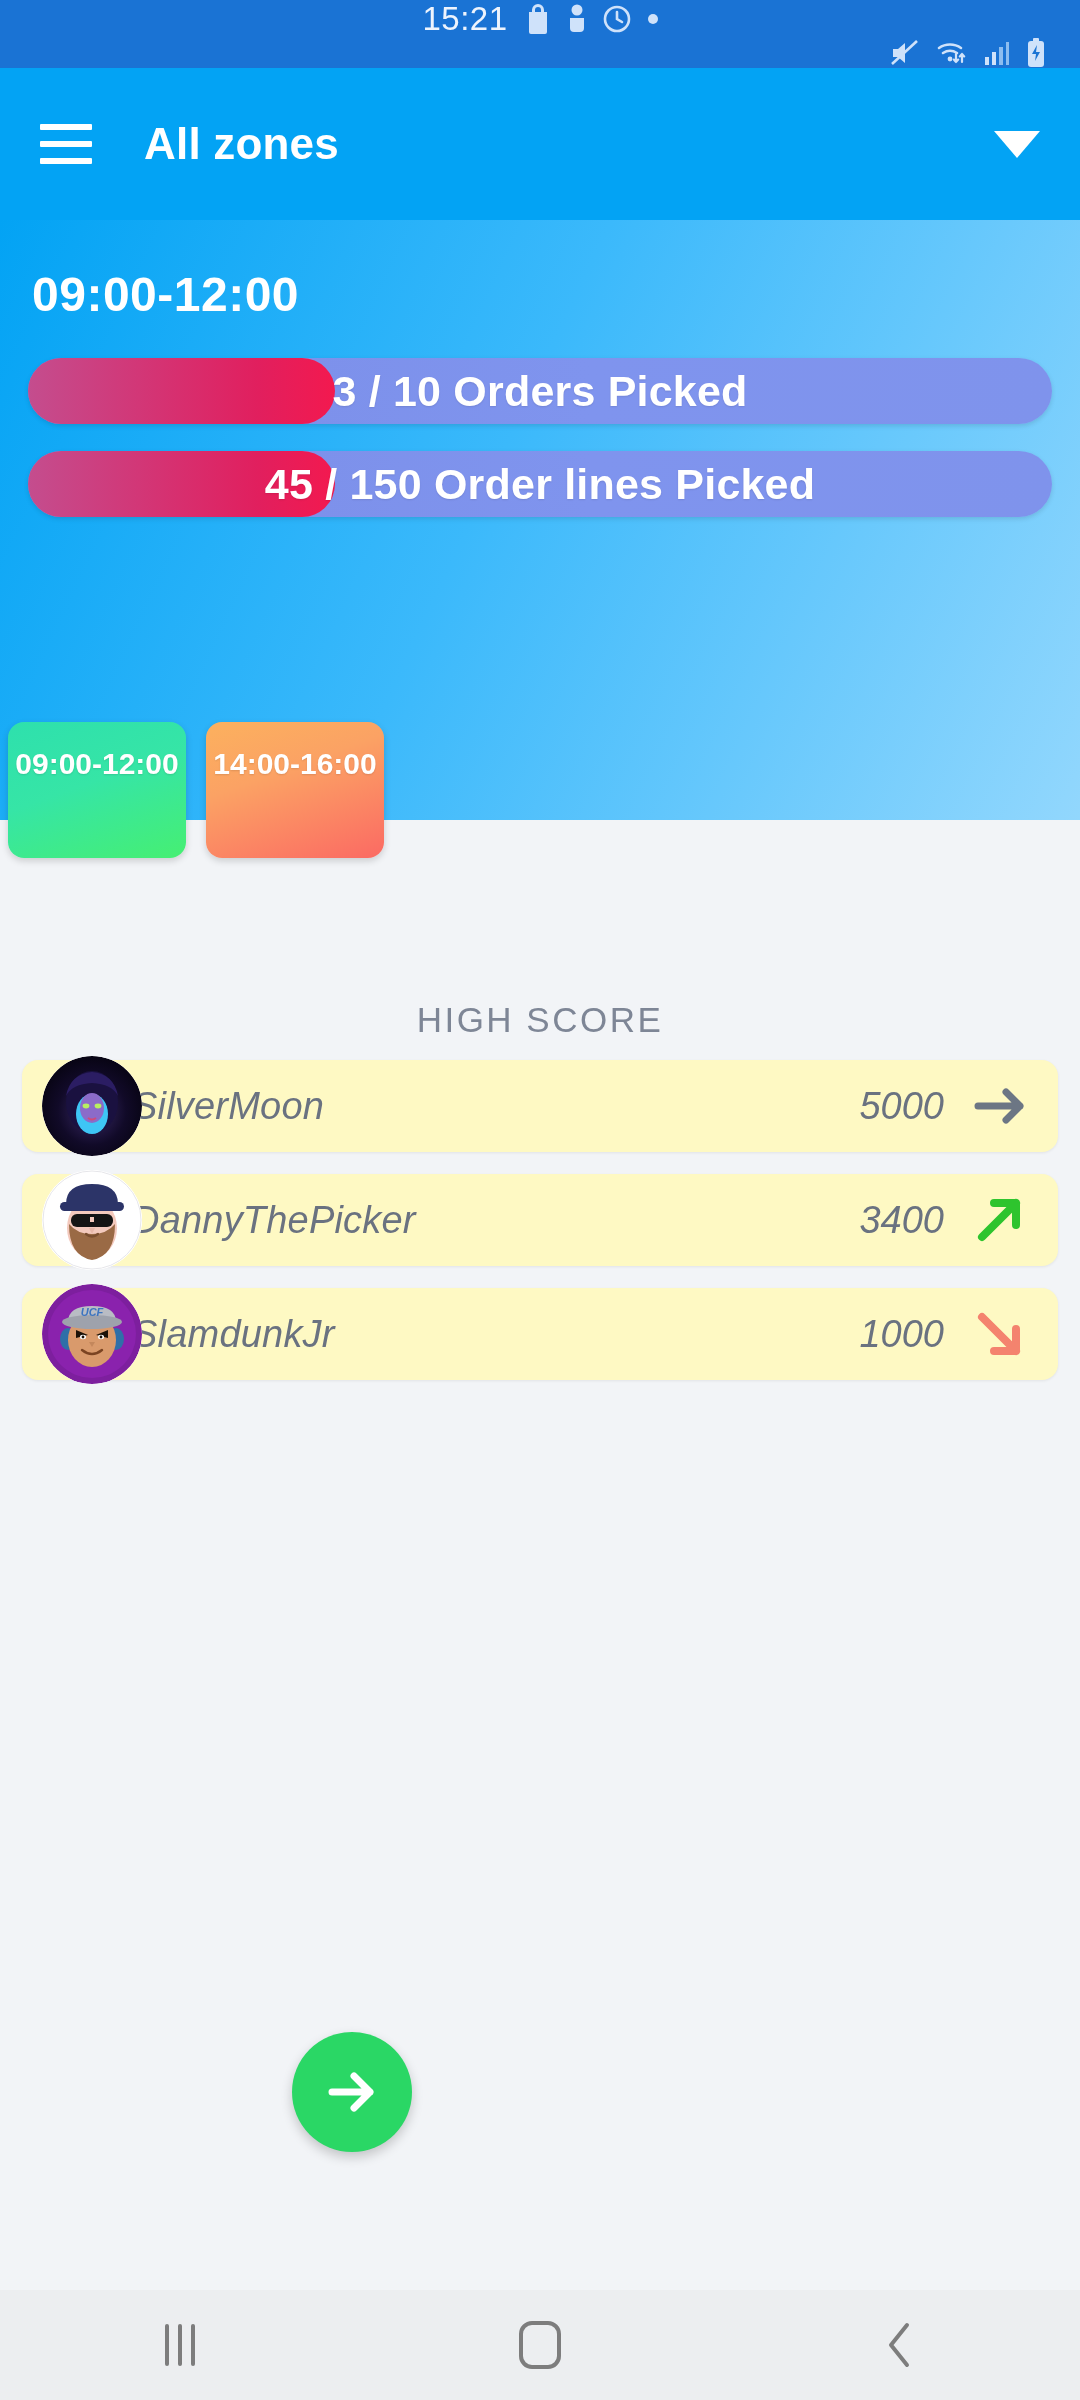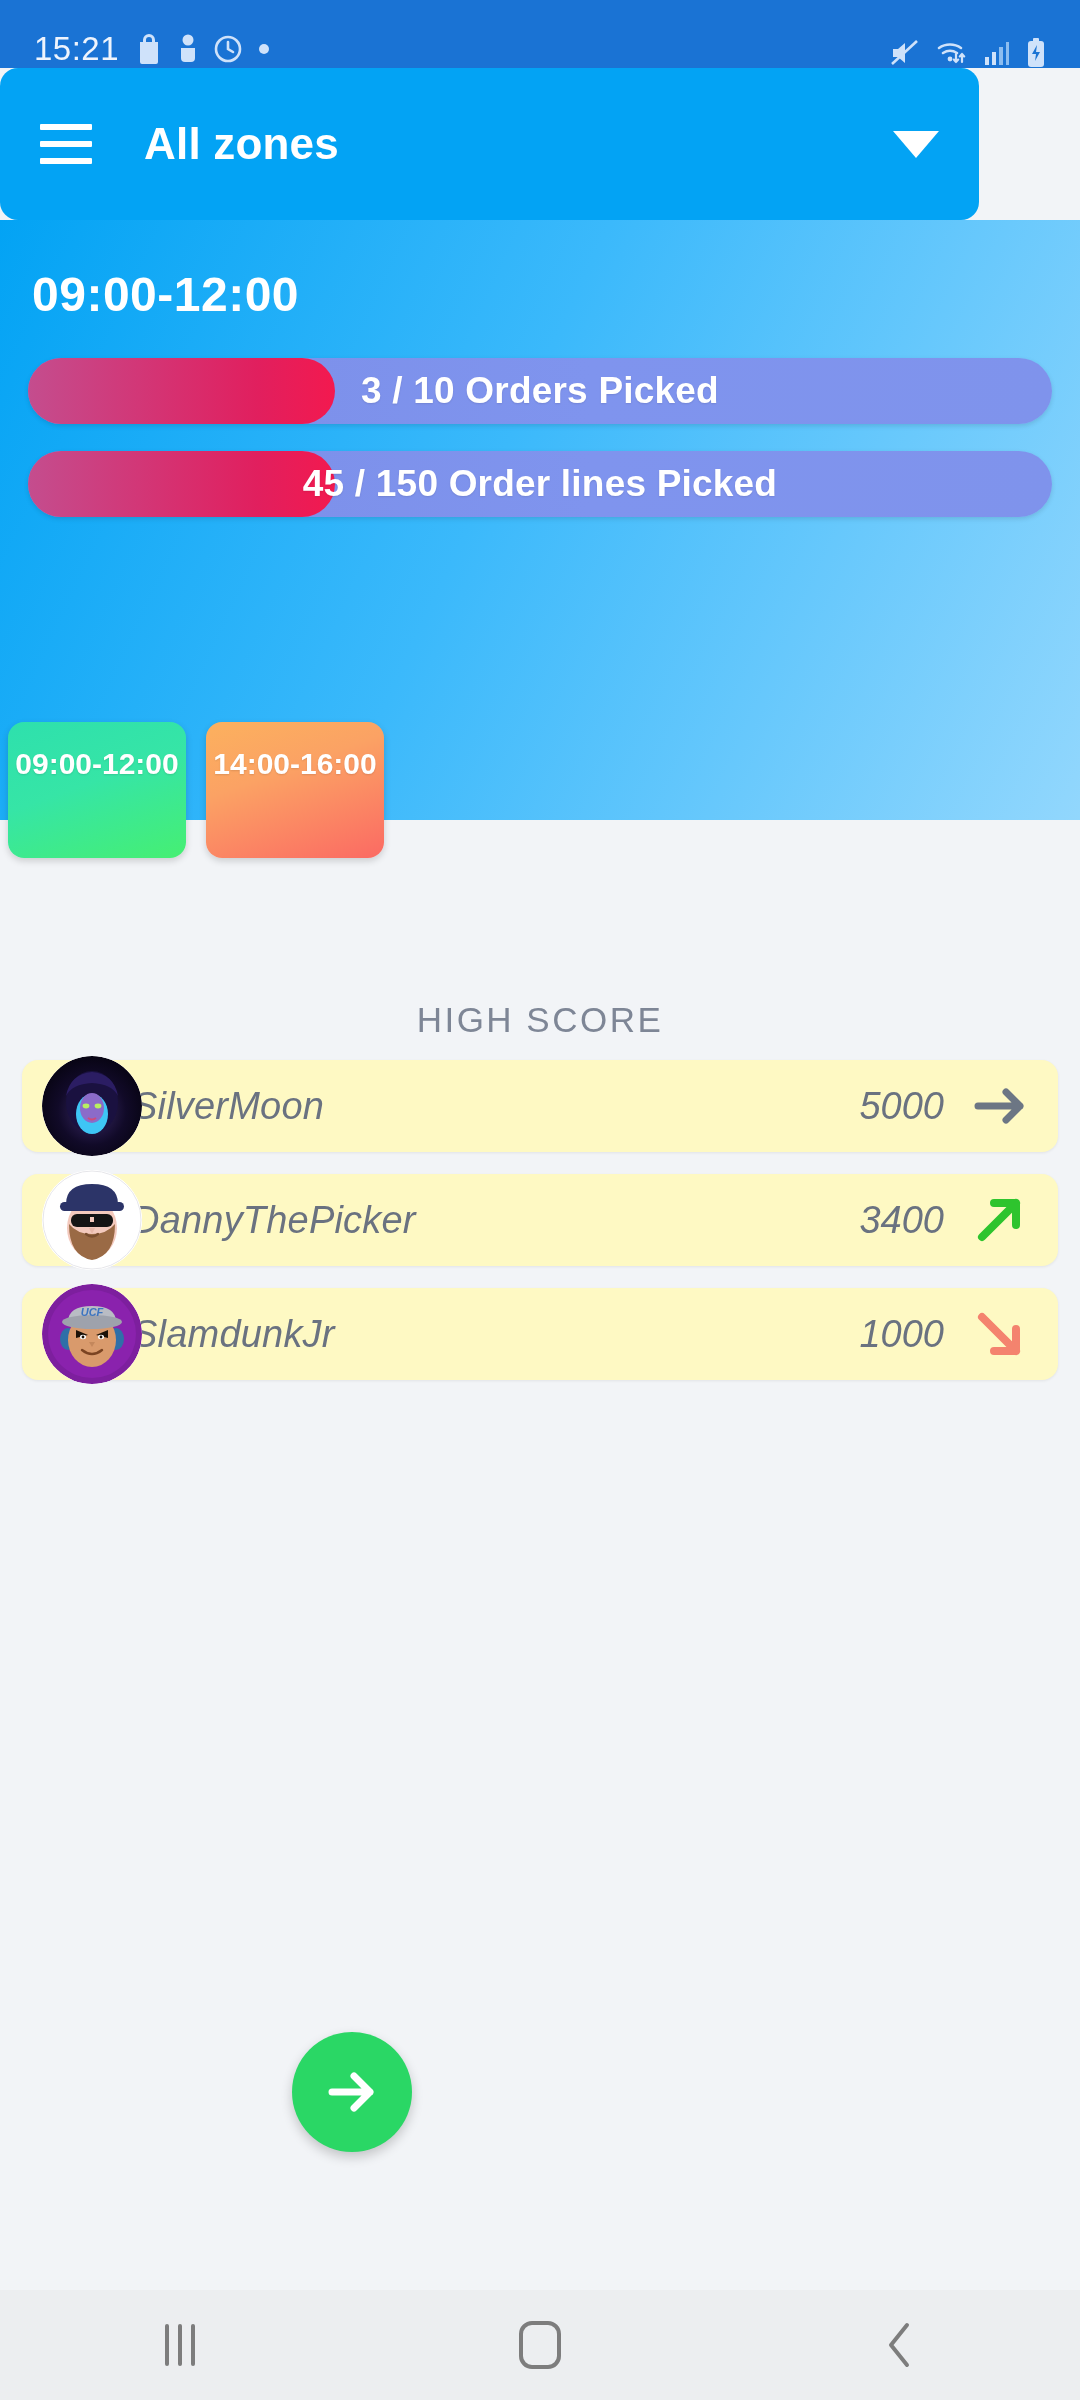--- a/index.html
+++ b/index.html
@@ -8,36 +8,36 @@
     font-family:"Liberation Sans", sans-serif;
     background:#f2f4f7;
     overflow:hidden;
     position:relative;
   }
 
   
   .statusbar{
     position:absolute; top:0; left:0; width:1080px; height:68px;
     background:#1a73d4;
-    display:flex; align-items:flex-end;
+    display:flex; align-items:center;
     padding:0 34px;
+    flex-direction:column;
   }
   .sb-left{ display:flex; align-items:center; gap:17px; }
   .sb-clock{ color:#eef4fd; font-size:33px; letter-spacing:.5px; font-weight:400; }
   .sb-ico{ display:inline-flex; align-items:center; justify-content:center; }
   .sb-right{ margin-left:auto; display:flex; align-items:center; gap:16px; }
   .dot-ico{ width:10px; height:10px; border-radius:50%; background:#cfe2fa; }
 
   
   .appbar{
-    position:absolute; top:68px; left:0; width:979px; height:152px;
+    position:absolute; top:68px; left:0; width:1080px; height:152px;
     background:#03a3f4;
     display:flex; align-items:center;
     padding:0 40px;
-    border-radius:18px;
   }
   .hamburger{ width:52px; height:40px; display:flex; flex-direction:column; justify-content:space-between; cursor:pointer; }
   .hamburger span{ display:block; height:6px; background:#fff; border-radius:1px; }
   .appbar-title{
     color:#fff; font-size:44px; font-weight:700; margin-left:52px; letter-spacing:.2px;
   }
   .caret{
     margin-left:auto;
     width:0; height:0;
     border-left:23px solid transparent;
@@ -68,21 +68,21 @@
     cursor:pointer;
   }
   .bar-fill{
     position:absolute; left:0; top:0; height:66px;
     border-radius:33px;
     background:linear-gradient(90deg,#c44d8e 0%,#e11f5e 75%,#f3194f 100%);
   }
   .bar-label{
     position:absolute; inset:0;
     display:flex; align-items:center; justify-content:center;
-    color:#fff; font-size:37px; font-weight:700;
+    color:#fff; font-size:43px; font-weight:700;
     letter-spacing:.2px;
     text-shadow:0 1px 2px rgba(0,0,0,.10);
   }
 
   
   .slots{
     position:absolute; top:722px; left:8px;
     display:flex; gap:20px;
   }
   .slot{

